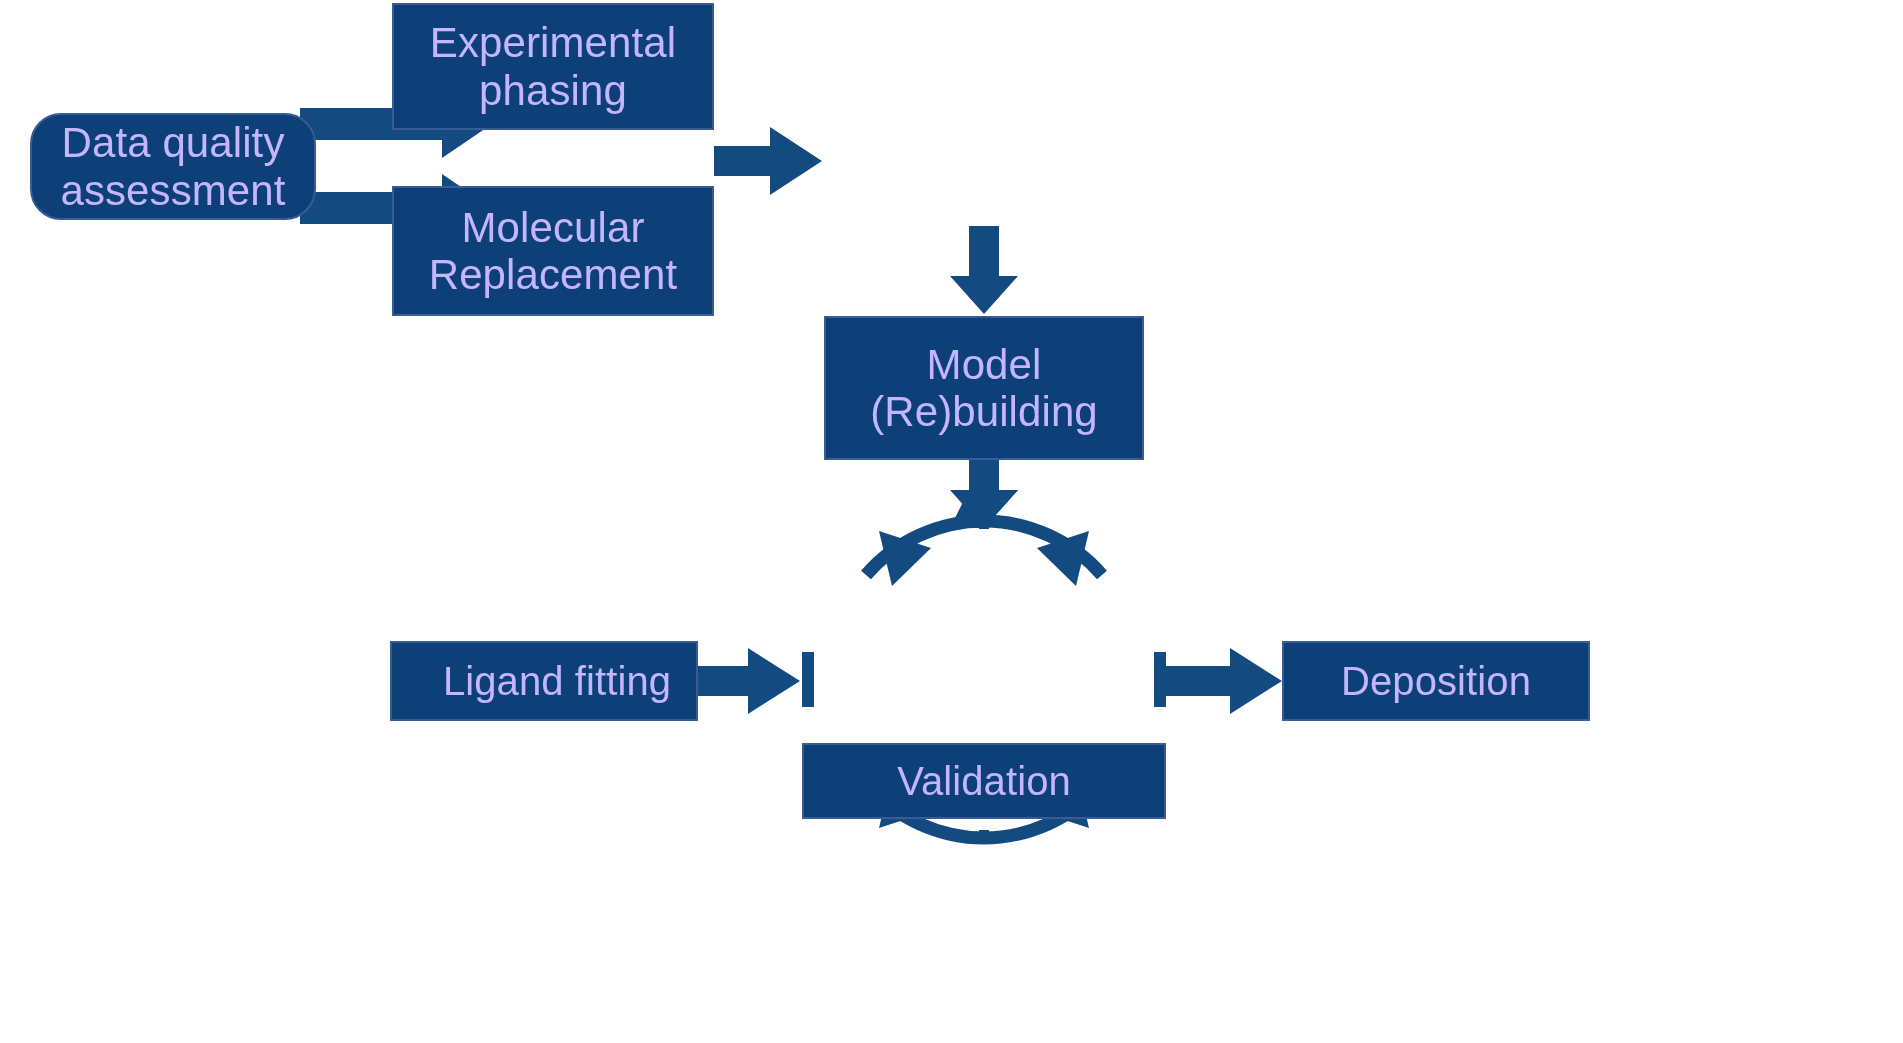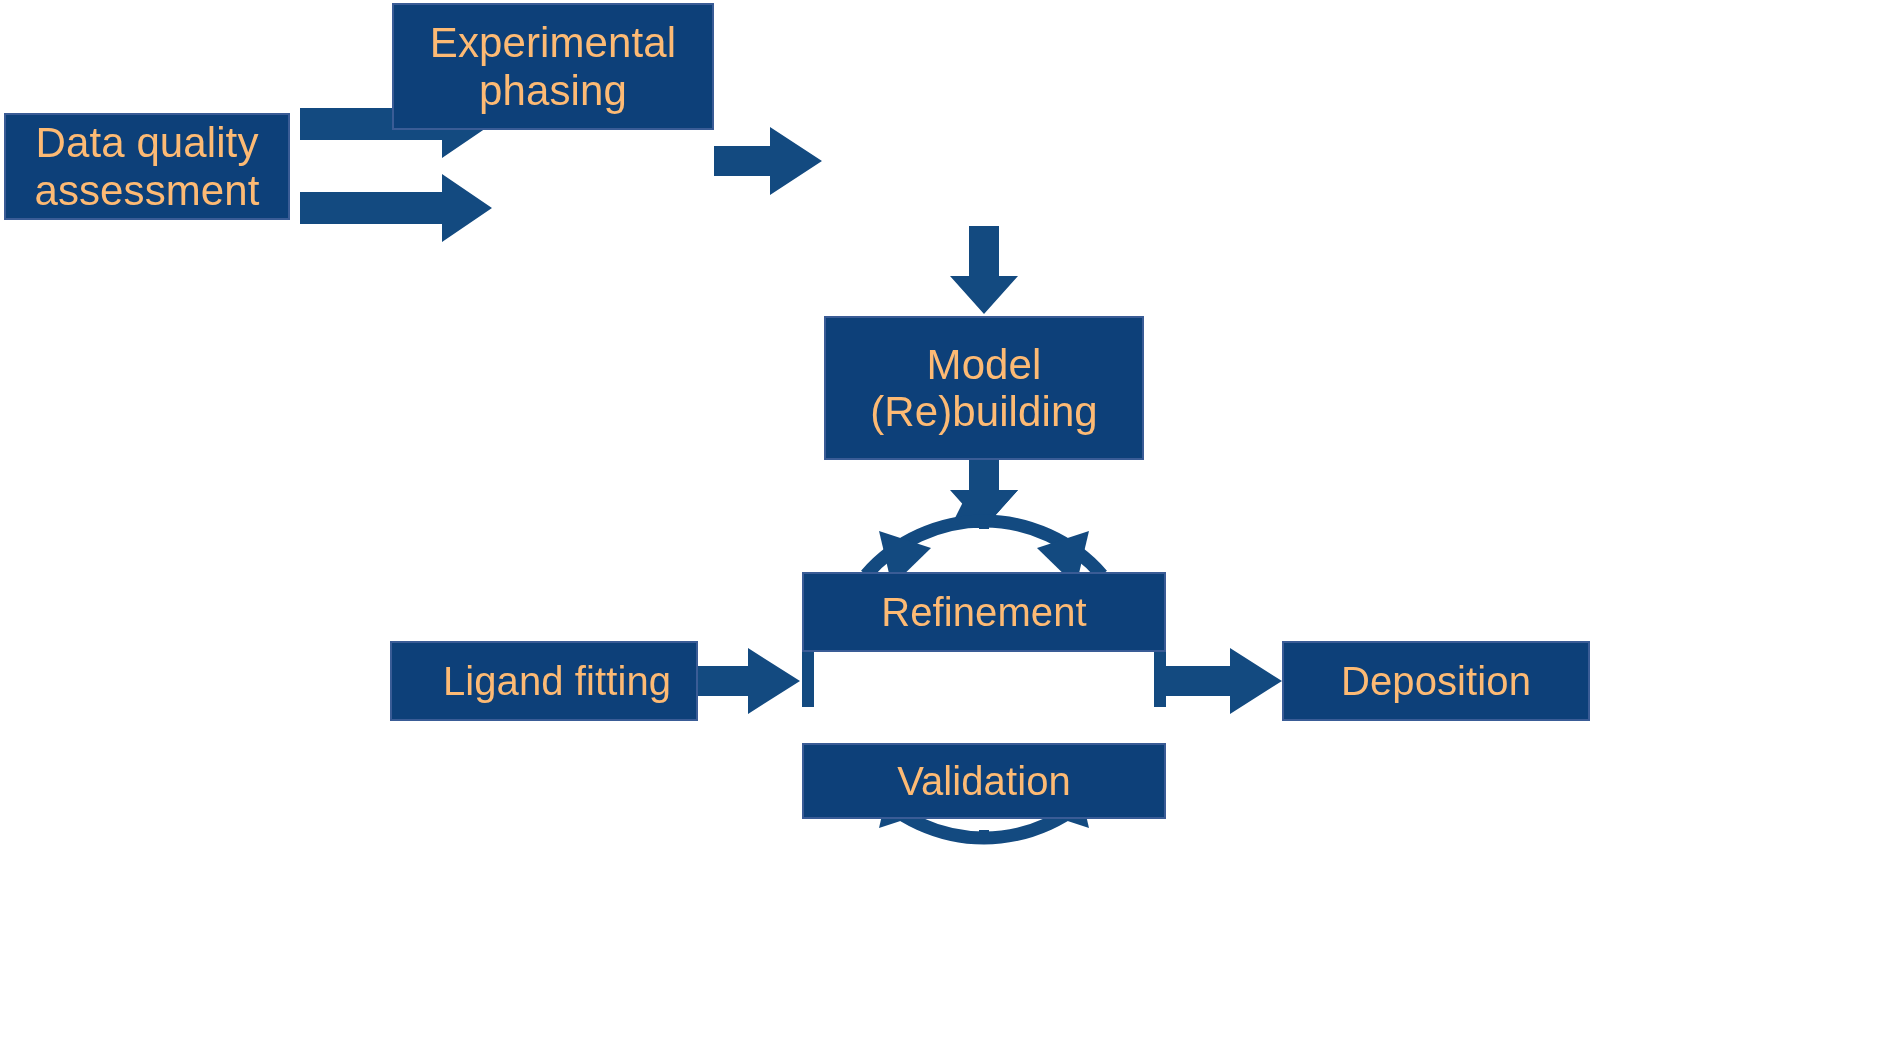--- a/index.html
+++ b/index.html
@@ -26,21 +26,21 @@
   }
   .node-box {
     position: absolute;
     box-sizing: border-box;
     background: #0D4079;
     border: 2px solid #3A5C96;
     display: flex;
     align-items: center;
     justify-content: flex-end;
     text-align: center;
-    color: #fdba74;
+    color: #c4b5fd;
     line-height: 1.12;
     font-weight: 400;
     letter-spacing: 0.1px;
     white-space: pre-line;
     z-index: 5;
   }
   .node-box span {
     display: block;
     width: 100%;
   }
@@ -105,40 +105,41 @@
     <g>
       <path d="M 698 666 L 748 666 L 748 648 L 800 681 L 748 714 L 748 696 L 698 696 Z" fill="#134A80"></path>
     </g>
 
     <g>
       <path d="M 1166 666 L 1230 666 L 1230 648 L 1282 681 L 1230 714 L 1230 696 L 1166 696 Z" fill="#134A80"></path>
     </g>
 
   </svg>
 
-  <div class="node-box" style="left:4px; top:113px; width:286px; height:107px; font-size:42px;">
+  <div class="node-box" style="left:30px; top:113px; width:286px; height:107px; font-size:42px;border-radius:31px;">
     <span>Data quality
 assessment</span>
   </div>
 
   <div class="node-box" style="left:392px; top:3px; width:322px; height:127px; font-size:42px;">
     <span>Experimental
 phasing</span>
   </div>
 
+  <div class="node-box" style="left:392px; top:186px; width:322px; height:130px; font-size:42px;">
+    <span>Molecular
+Replacement</span>
+  </div>
 
 
   <div class="node-box" style="left:824px; top:316px; width:320px; height:144px; font-size:42px;">
     <span>Model
 (Re)building</span>
   </div>
 
-  <div class="node-box" style="left:802px; top:572px; width:364px; height:80px; font-size:40px;">
-    <span>Refinement</span>
-  </div>
 
   <div class="node-box" style="left:802px; top:707px; width:364px; height:76px; font-size:40px;margin-top:36px;">
     <span>Validation</span>
   </div>
 
   <div class="node-box" style="left:390px; top:641px; width:308px; height:80px; font-size:40px;padding-left:26px;">
     <span>Ligand fitting</span>
   </div>
 
   <div class="node-box" style="left:1282px; top:641px; width:308px; height:80px; font-size:40px;">

